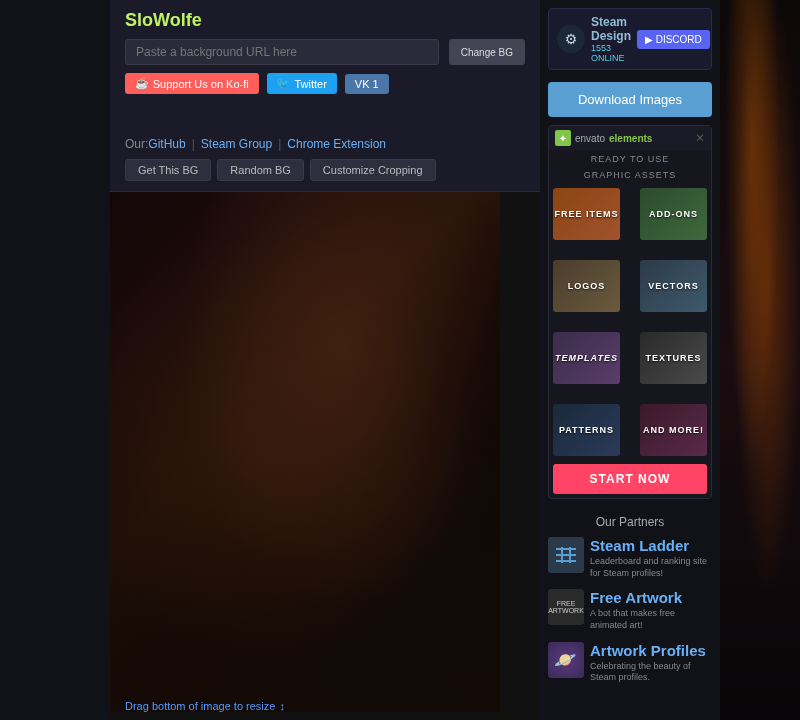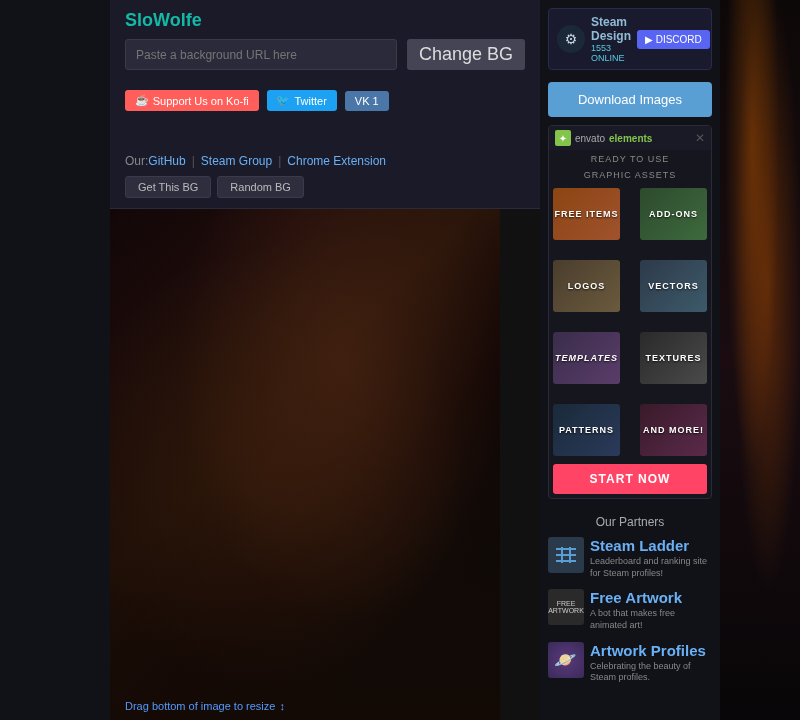--- a/index.html
+++ b/index.html
@@ -29,48 +29,48 @@
     }
 
     
     .header {
       background: #1a1a28;
       padding: 10px 15px;
       border-bottom: 1px solid #2a2a3a;
     }
 
     .user-name {
-      color: #14b8a6;
+      color: #bef264;
       font-size: 18px;
       font-weight: bold;
       margin-bottom: 8px;
     }
 
     .url-bar {
       display: flex;
       gap: 10px;
-      margin-bottom: 20px;
+      margin-bottom: 8px;
     }
 
     .url-input {
       flex: 1;
       background: #2a2a3a;
       border: 1px solid #3a3a4a;
       color: #888;
       padding: 5px 10px;
       font-size: 12px;
       border-radius: 3px;
     }
 
     .change-bg-btn {
       background: #444455;
       color: #ddd;
       border: none;
       padding: 5px 12px;
-      font-size: 18px;
+      font-size: 10px;
       cursor: pointer;
       border-radius: 3px;
     }
 
     .support-row {
       display: flex;
       gap: 8px;
       align-items: center;
       margin-bottom: 8px;
       flex-wrap: wrap;
@@ -493,20 +493,21 @@
       <a class="link-item">GitHub</a>
       <span class="link-separator">|</span>
       <a class="link-item">Steam Group</a>
       <span class="link-separator">|</span>
       <a class="link-item">Chrome Extension</a>
     </div>
 
     <div class="action-btns">
       <button class="action-btn">Get This BG</button>
       <button class="action-btn">Random BG</button>
+      <button class="action-btn">Customize Cropping</button>
     </div>
   </div>
 
   <div class="image-area">
     <div class="main-image"></div>
     <div class="drag-resize">
       <span>Drag bottom of image to resize</span>
       <span>↕</span>
     </div>
   </div>

